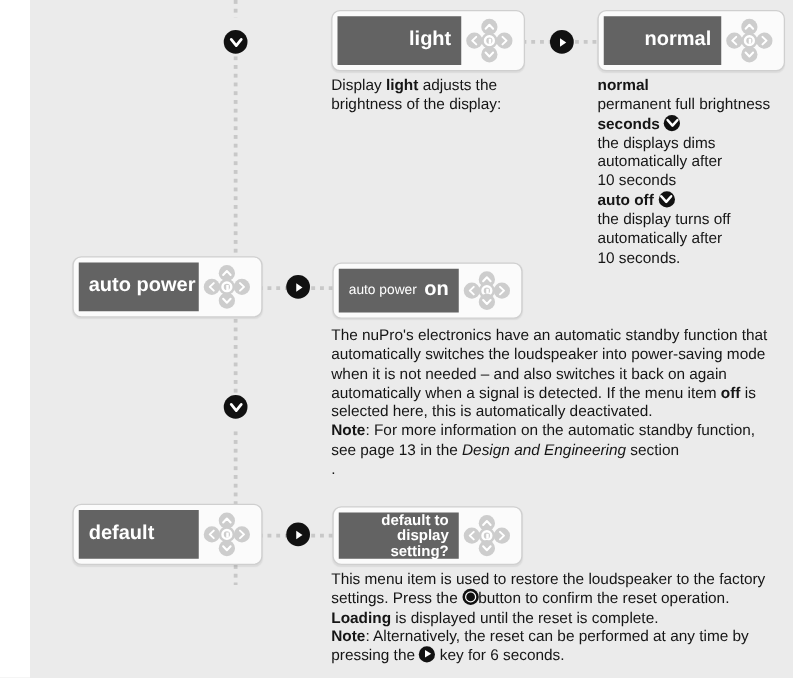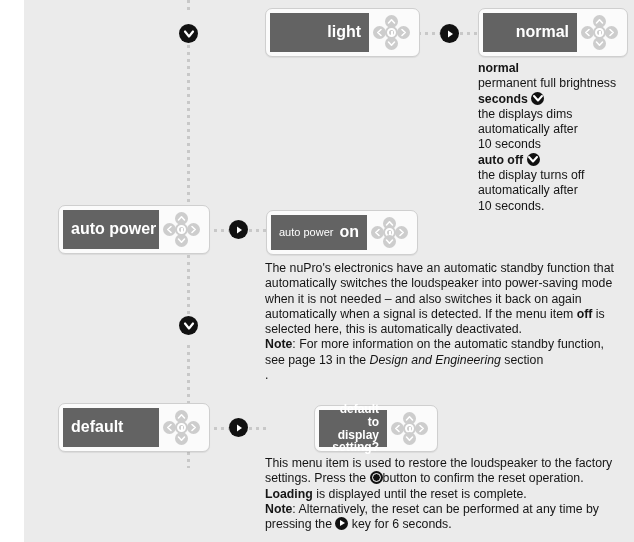--- a/index.html
+++ b/index.html
@@ -290,20 +290,21 @@
           </svg>
         </div>
       <div class="key k-down">
           <svg width="9" height="7" viewBox="0 0 9 7">
             <path d="M1.5 2 L4.5 5.2 L7.5 2" stroke="#ffffff" stroke-width="1.6" fill="none" stroke-linecap="round" stroke-linejoin="round"></path>
           </svg>
         </div>
     </div>
   </div>
 
+  <div class="textblock" style="left:265px; top:61px; width:180px;">Display <b>light</b> adjusts the<br>brightness of the display:</div>
 
   <div class="textblock" style="left:478px; top:61px; width:156px;"><b>normal</b><br>permanent full brightness<br><b>seconds</b> <span class="inline-badge"><svg width="10" height="8" viewBox="0 0 10 8">
           <path d="M1 2 L5 6.5 L9 2" stroke="#ffffff" stroke-width="2" fill="none" stroke-linecap="round" stroke-linejoin="round"></path>
         </svg></span><br>the displays dims<br>automatically after<br>10 seconds<br><b>auto off</b> <span class="inline-badge"><svg width="10" height="8" viewBox="0 0 10 8">
           <path d="M1 2 L5 6.5 L9 2" stroke="#ffffff" stroke-width="2" fill="none" stroke-linecap="round" stroke-linejoin="round"></path>
         </svg></span><br>the display turns off<br>automatically after<br>10 seconds.</div>
 
   <div class="hconn" style="left:207px; top:229px; width:60px;"></div>
 
   <div class="dbox align-left" style="left:58px; top:205px; width:152px; height:49px;">
@@ -415,21 +416,21 @@
         </div>
     </div>
   </div>
 
   <div class="badge" style="left:229px; top:418px;">
     <svg width="12" height="12" viewBox="0 0 12 12">
         <path d="M4 2.6 L9 6 L4 9.4 Z" fill="#ffffff"></path>
       </svg>
   </div>
 
-  <div class="dbox align-right" style="left:266px; top:405px; width:124px; height:47px;margin-left:48px;">
+  <div class="dbox align-right" style="left:266px; top:405px; width:152px; height:47px;">
     <div class="screen">
       <span class="screen-label two-line">
         <span>default to</span><br>
         <span>display setting?</span>
       </span>
     </div>
     <div class="navpad">
       <div class="key k-up">
           <svg width="9" height="7" viewBox="0 0 9 7">
             <path d="M1.5 5 L4.5 1.8 L7.5 5" stroke="#ffffff" stroke-width="1.6" fill="none" stroke-linecap="round" stroke-linejoin="round"></path>

